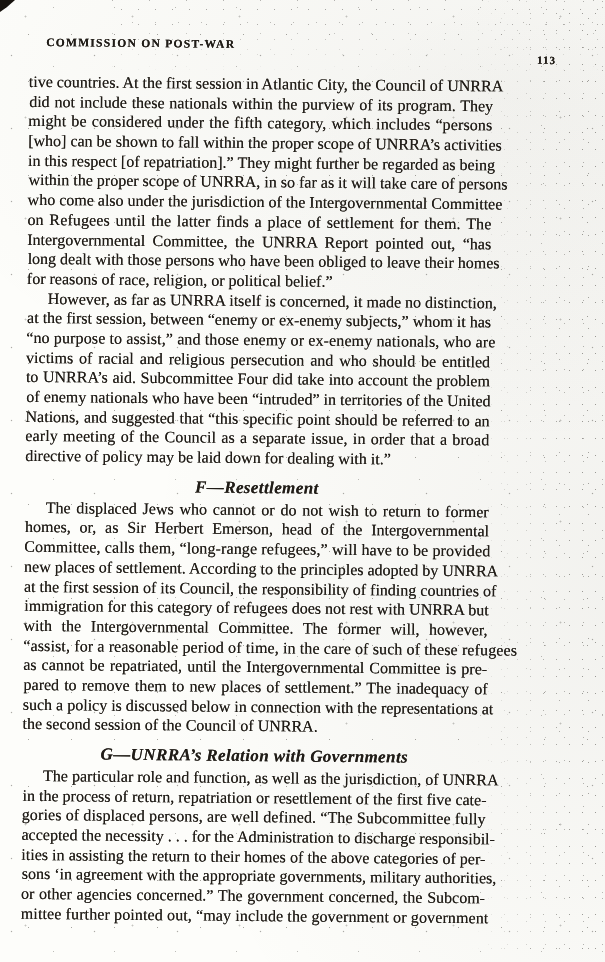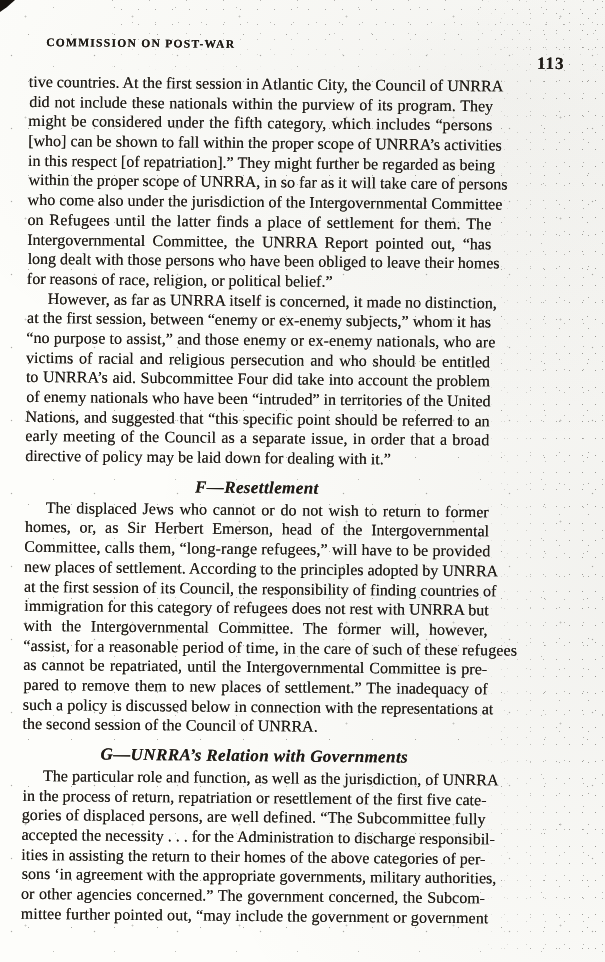--- a/index.html
+++ b/index.html
@@ -41,21 +41,21 @@
   .corner-mark{position:absolute;left:0;top:0;width:15px;height:12px;
     background:#17130e;clip-path:polygon(0 0,100% 0,45% 60%,0 100%);}
   .content{position:absolute;inset:0;transform:rotate(.55deg);transform-origin:40px 60px;
     color:var(--ink,#211d18);}
   .running-header{
     position:absolute;left:46px;top:36px;
     font-weight:bold;font-size:11.5px;letter-spacing:1.3px;
     text-shadow:0 0 .5px currentColor;}
   .page-number{
     position:absolute;left:537px;top:49px;
-    font-weight:bold;font-size:17px;letter-spacing:1px;
+    font-weight:bold;font-size:11px;letter-spacing:1px;
     text-shadow:0 0 .5px currentColor;}
   .text-column{position:absolute;left:29px;top:72px;width:464px;
     font-size:16px;text-shadow:0 0 .55px rgba(33,29,24,.85);}
   .para{margin:0;}
   .line{white-space:nowrap;height:19.7px;line-height:19.7px;
     text-align:justify;text-align-last:justify;}
   .line.first-indent{text-indent:21px;}
   .line.last{text-align:left;text-align-last:left;}
   .para .line:nth-child(4n+2){transform:translateX(.6px);}
   .para .line:nth-child(5n+3){letter-spacing:.12px;}

